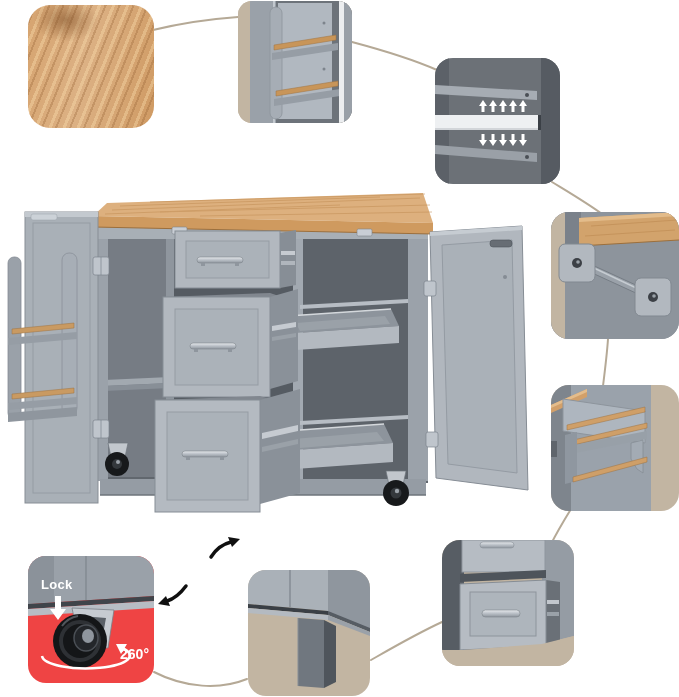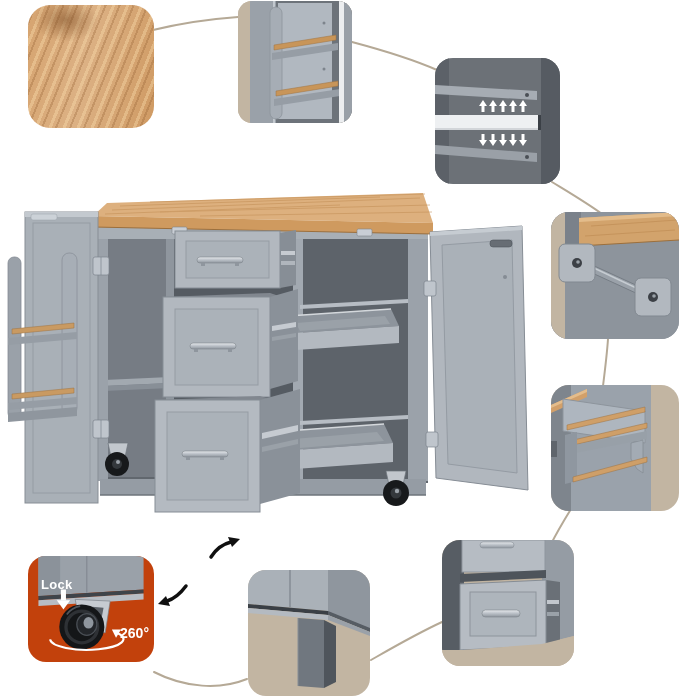--- a/index.html
+++ b/index.html
@@ -14,21 +14,21 @@
       radial-gradient(ellipse 46px 32px at 30% 12%, rgba(122,74,34,.55), rgba(122,74,34,0) 70%),
       repeating-linear-gradient(112deg, rgba(255,228,180,.35) 0 3px, rgba(0,0,0,0) 3px 6px,
         rgba(146,94,48,.30) 6px 8px, rgba(0,0,0,0) 8px 13px),
       linear-gradient(100deg,#d6a470,#dcb184 45%,#cf9a63);}
   #inset-rack{left:238px;top:1px;width:114px;height:122px;border-radius:14px;background:#c2b5a2;}
   #inset-shelf{left:435px;top:58px;width:125px;height:126px;border-radius:18px;background:#6c7177;}
   #inset-towel{left:551px;top:212px;width:128px;height:127px;border-radius:18px;background:#8d949c;}
   #inset-spice{left:551px;top:385px;width:128px;height:126px;border-radius:18px;background:#c2b5a2;}
   #inset-drawer{left:442px;top:540px;width:132px;height:126px;border-radius:18px;background:#c2b5a2;}
   #inset-leg{left:248px;top:570px;width:122px;height:126px;border-radius:18px;background:#c2b5a2;}
-  #inset-caster{left:28px;top:556px;width:126px;height:106px;border-radius:18px;background:#c2410c;}
+  #inset-caster{left:28px;top:556px;width:126px;height:127px;border-radius:18px;background:#ef4444;}
   .white-label{position:absolute;color:#fff;font-weight:700;z-index:4;}
   #lock-label{left:13px;top:21px;font-size:13px;letter-spacing:.3px;}
   #rotation-label{right:5px;bottom:21px;font-size:14px;}
   #exchange-label{position:absolute;left:157px;top:559px;z-index:3;font-size:21px;
     color:#101010;letter-spacing:.5px;}
 </style>
 </head>
 <body>
 
 <div class="canvas">

